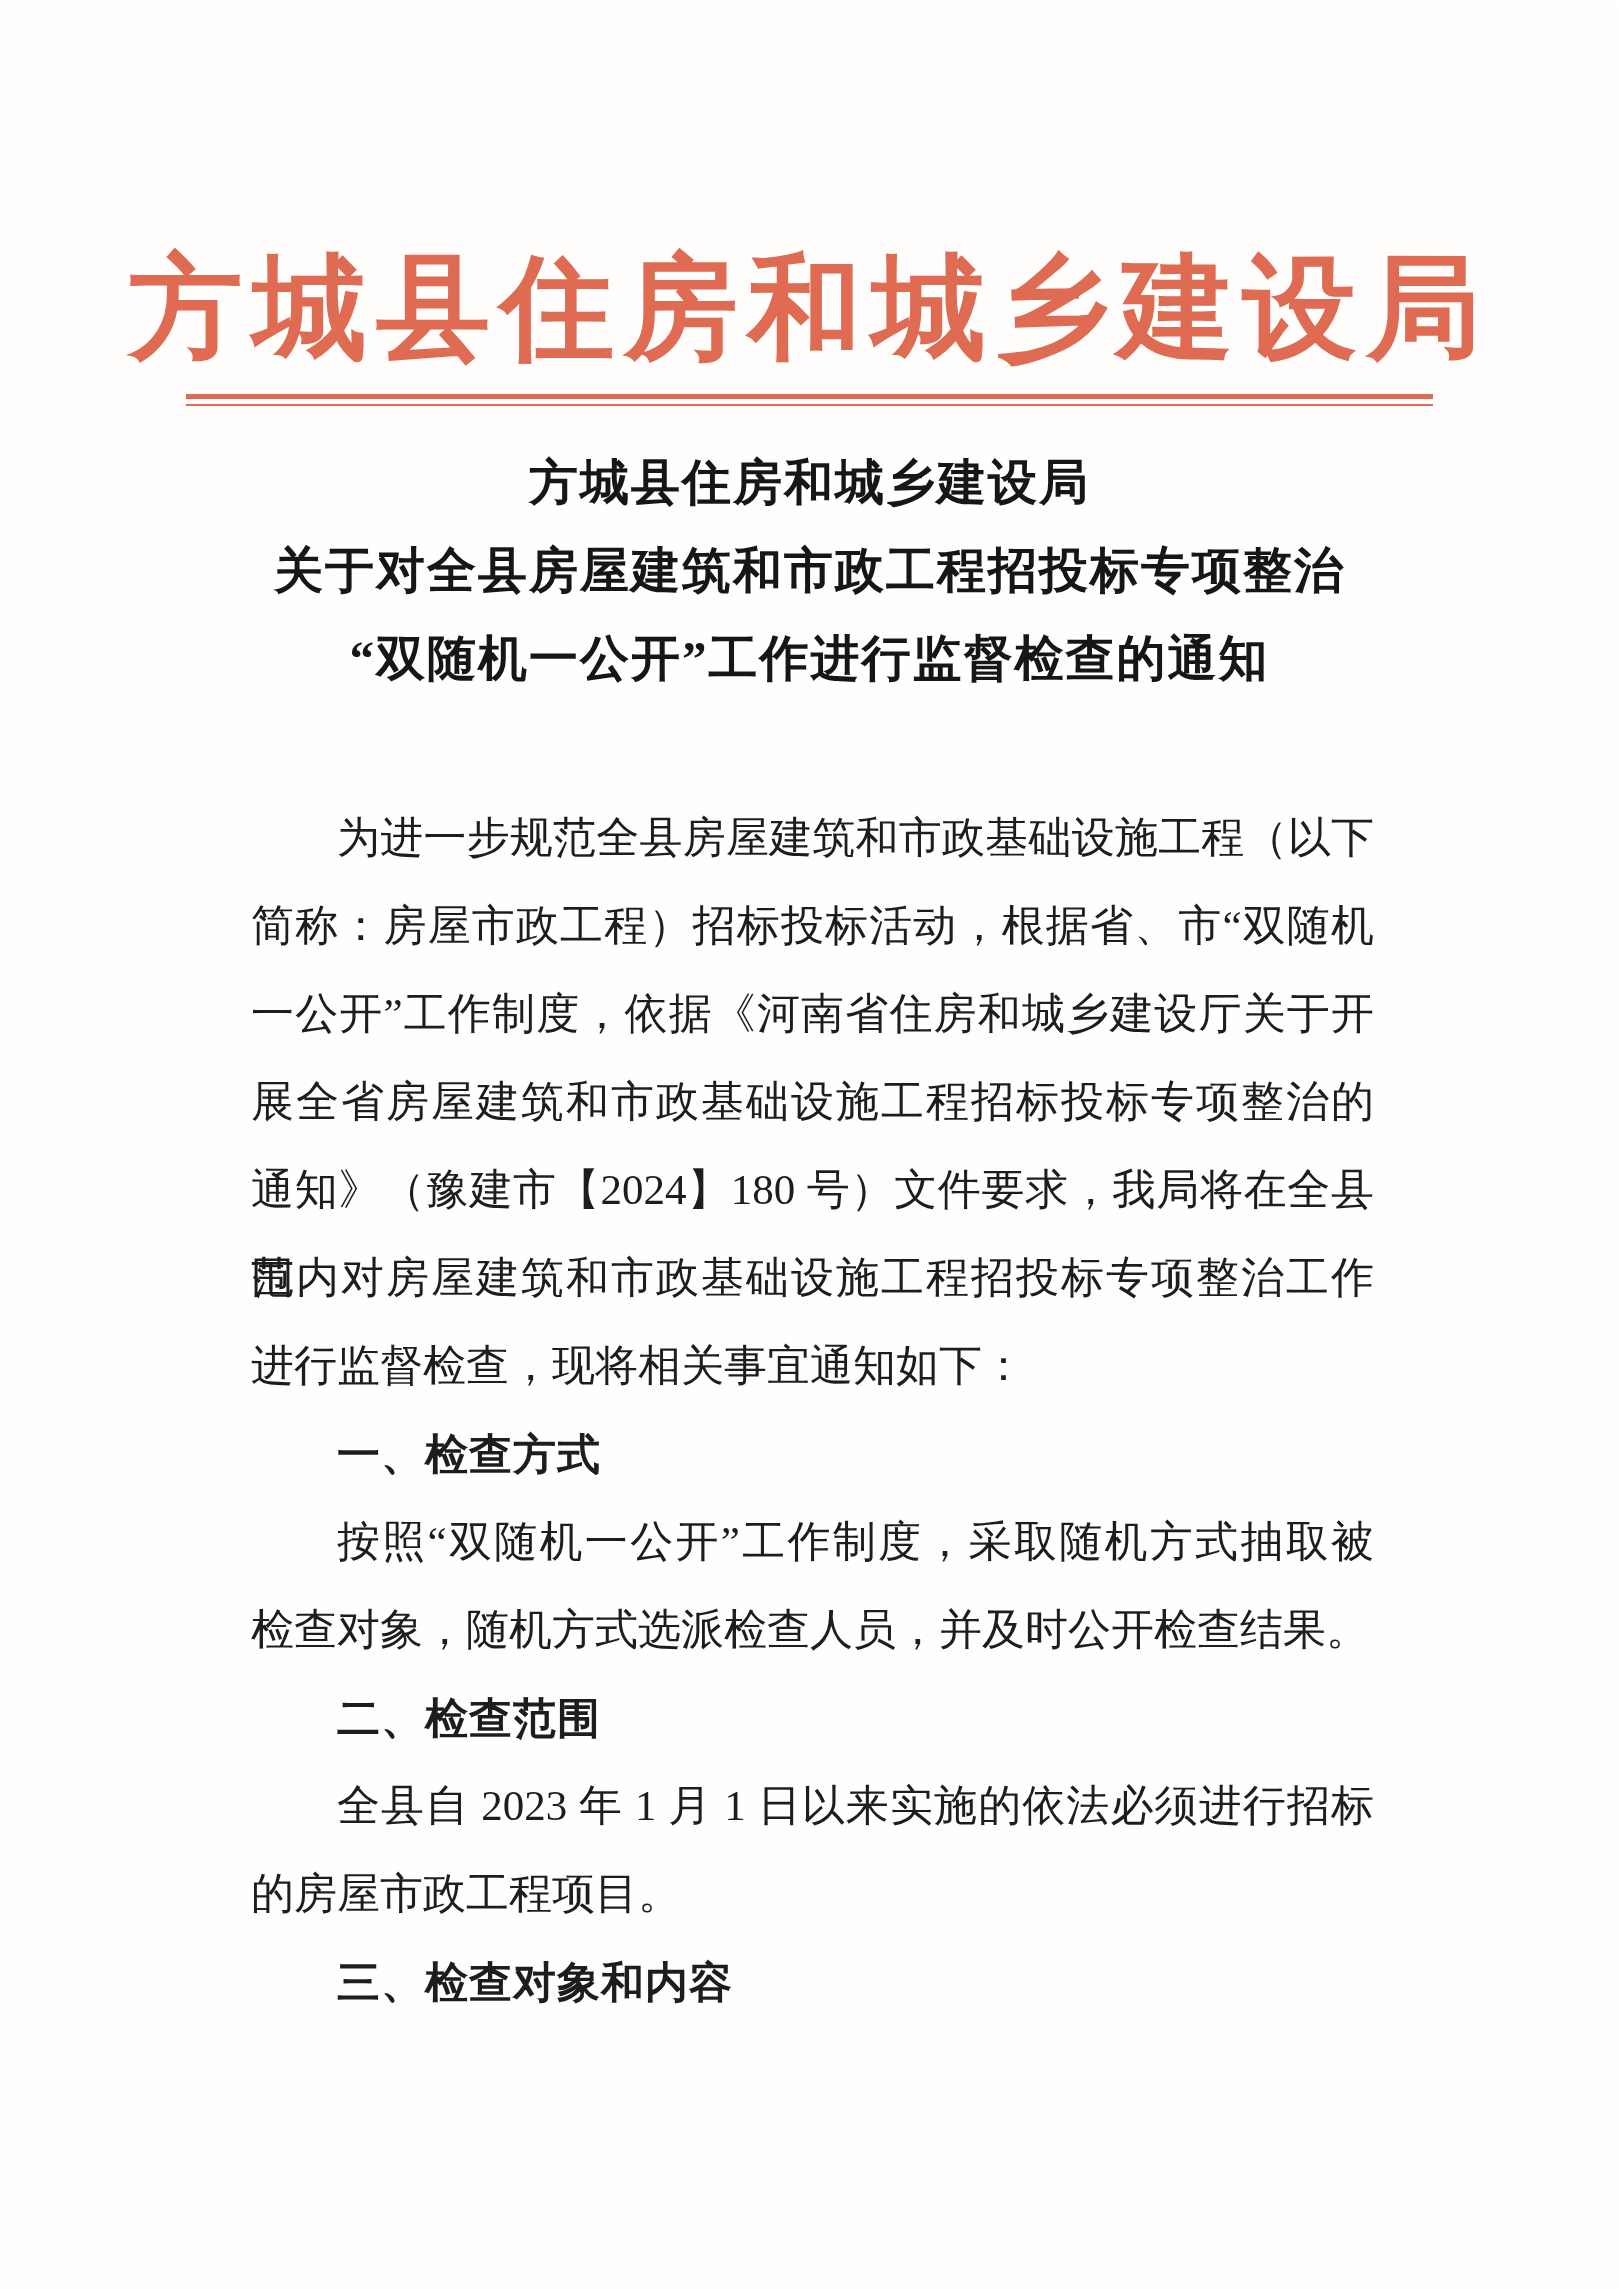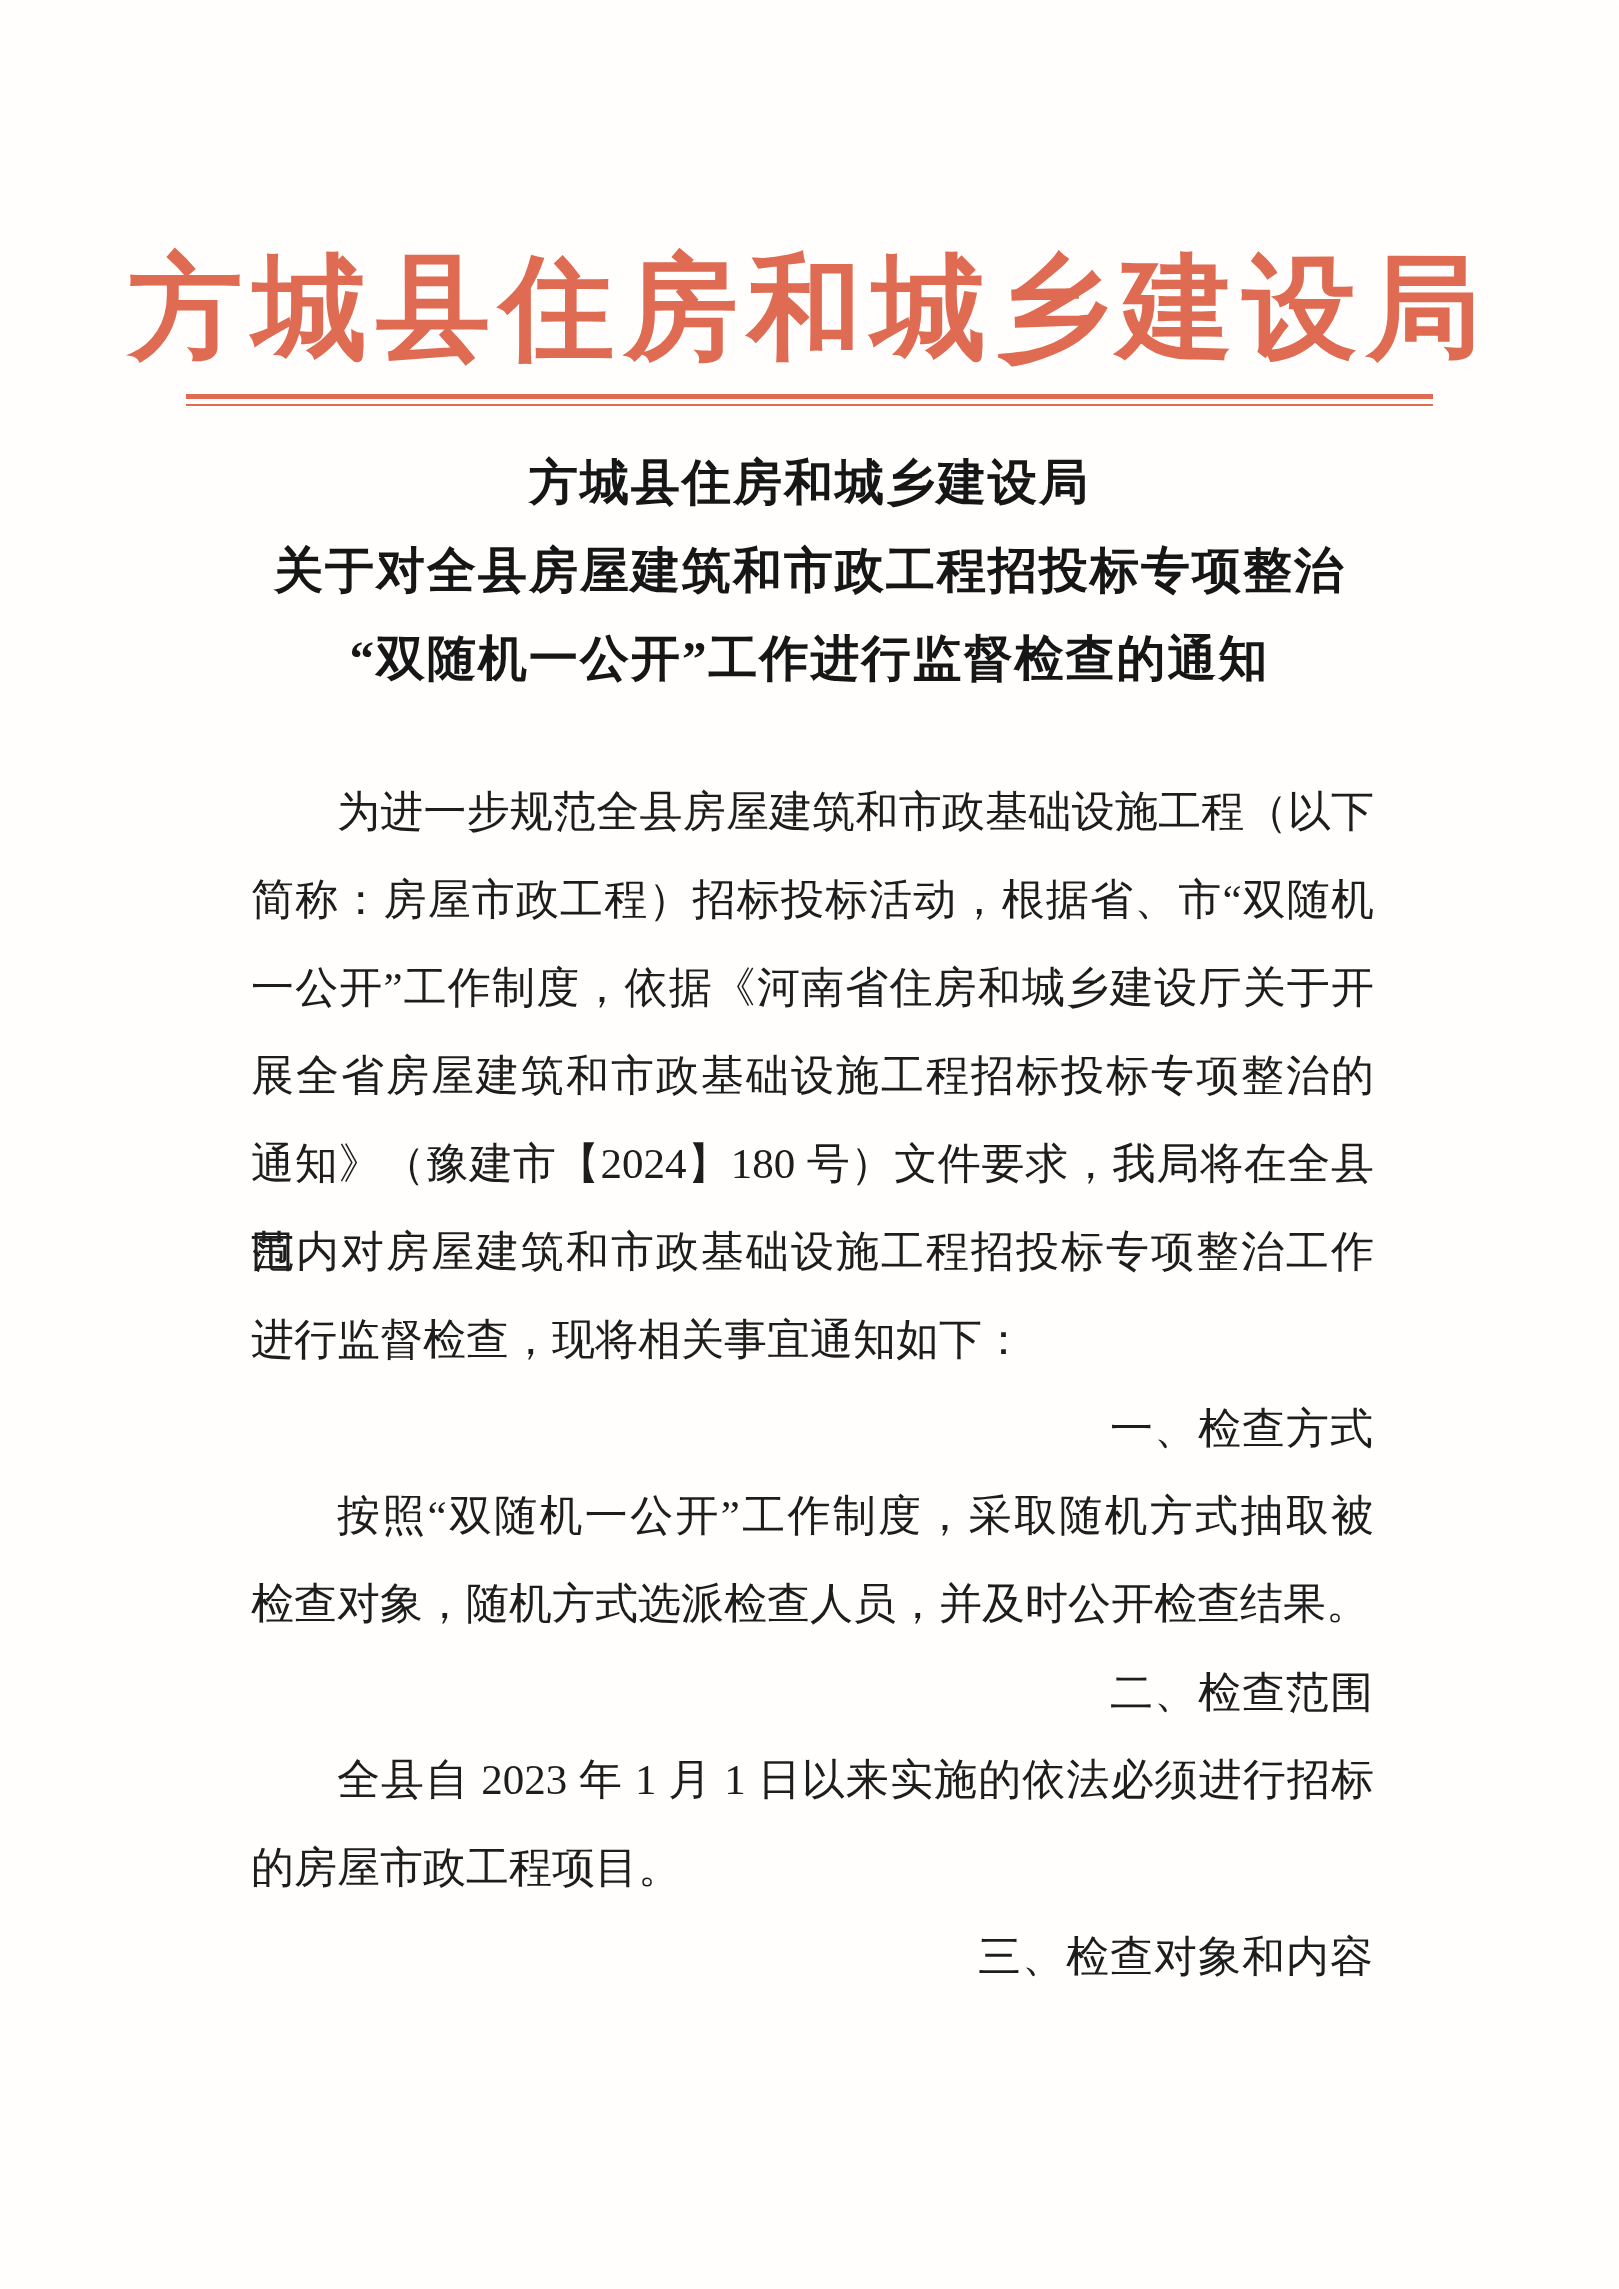--- a/index.html
+++ b/index.html
@@ -50,38 +50,37 @@
     text-align: center;
     font-weight: 700;
     font-size: 49px;
     line-height: 88px;
     letter-spacing: 2px;
     color: #161616;
   }
   
   .doc-body {
     position: absolute;
-    top: 768px;
+    top: 794px;
     left: 251px;
     width: 1123px;
     font-size: 43px;
     line-height: 88px;
     color: #1d1d1d;
   }
   .line { height: 88px; white-space: normal; }
   .line.just {
     text-align: justify;
     text-align-last: justify;
   }
   .line.indent { text-indent: 2em; }
   .line.heading {
     font-family: "Liberation Sans", "DejaVu Sans", sans-serif;
-    font-weight: 400;
+    font-weight: 700;
     letter-spacing: 1px;
-    text-align: right;
   }
 </style>
 </head>
 <body>
 
 <div class="page">
   <div class="agency">方城县住房和城乡建设局</div>
 
   <div class="rule"></div>
 

